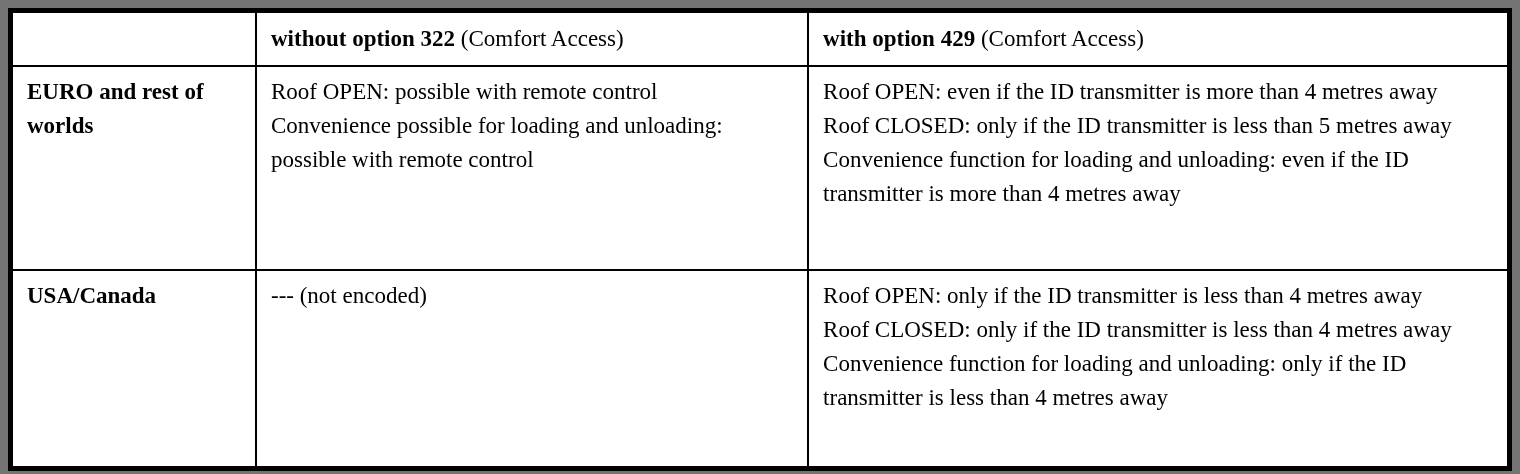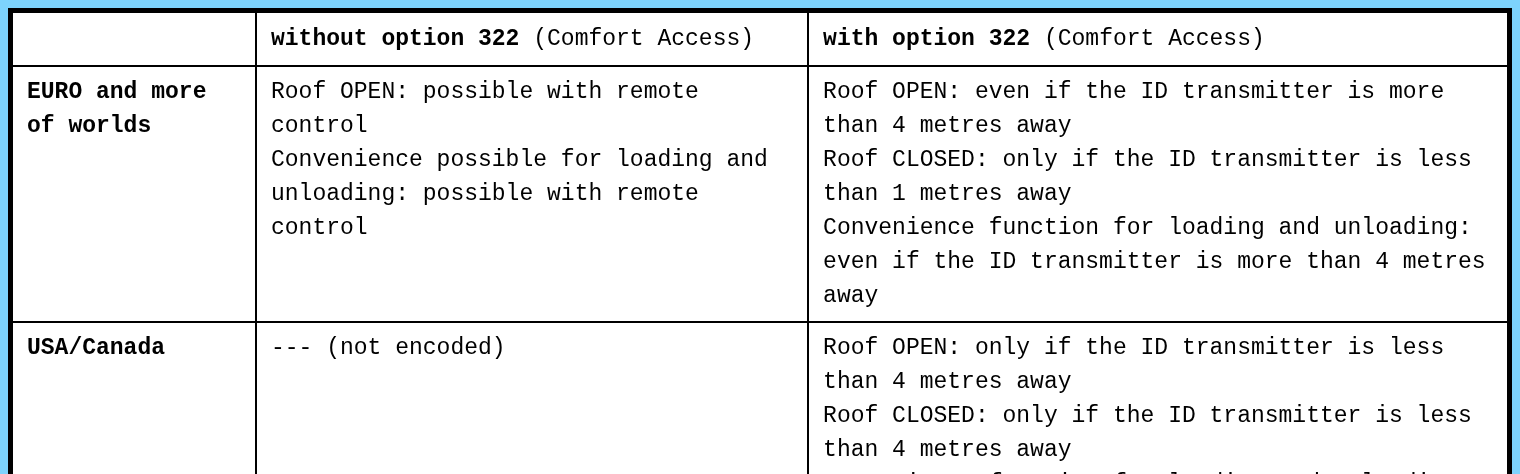--- a/index.html
+++ b/index.html
@@ -7,22 +7,22 @@
     padding: 0;
     background: #ffffff;
     width: 1520px;
     height: 474px;
     overflow: hidden;
   }
   .page {
     position: relative;
     width: 1520px;
     height: 474px;
-    background: #7dd3fc;
-    font-family: Liberation Mono, monospace;
+    background: #737373;
+    font-family: Liberation Serif, serif;
     color: #000000;
   }
   table.spec-table {
     position: absolute;
     left: 8px;
     top: 8px;
     width: 1504px;
     height: 458px;
     border-collapse: collapse;
     table-layout: fixed;
@@ -67,28 +67,28 @@
   <table class="spec-table">
     <colgroup>
       <col class="c1">
       <col class="c2">
       <col class="c3">
     </colgroup>
     <tbody>
         <tr class="header-row">
       <th></th>
       <th><span class="bold">without option 322</span><span> (Comfort Access)</span></th>
-      <th><span class="bold">with option 322</span><span> (Comfort Access)</span></th>
+      <th><span class="bold">with option 429</span><span> (Comfort Access)</span></th>
     </tr>
     <tr class="body-row-1">
-      <td class="region-cell">EURO and more of worlds</td>
+      <td class="region-cell">EURO and rest of worlds</td>
       <td>Roof OPEN: possible with remote control
 Convenience possible for loading and unloading: possible with remote control</td>
       <td>Roof OPEN: even if the ID transmitter is more than 4 metres away
-Roof CLOSED: only if the ID transmitter is less than 1 metres away
+Roof CLOSED: only if the ID transmitter is less than 5 metres away
 Convenience function for loading and unloading: even if the ID transmitter is more than 4 metres away</td>
     </tr>
     <tr class="body-row-2">
       <td class="region-cell">USA/Canada</td>
       <td>--- (not encoded)</td>
       <td>Roof OPEN: only if the ID transmitter is less than 4 metres away
 Roof CLOSED: only if the ID transmitter is less than 4 metres away
 Convenience function for loading and unloading: only if the ID transmitter is less than 4 metres away</td>
     </tr>
   </tbody>

